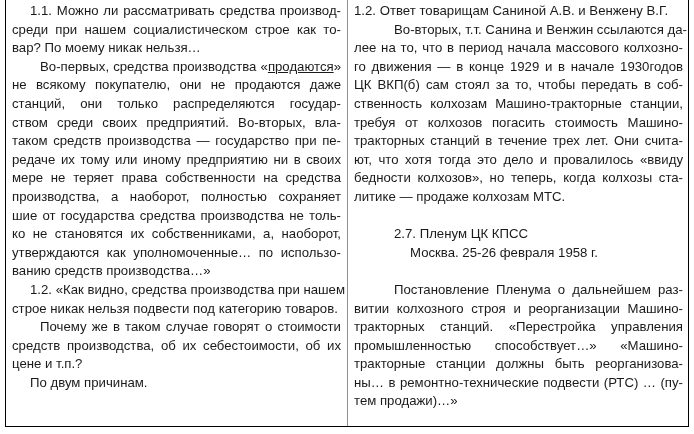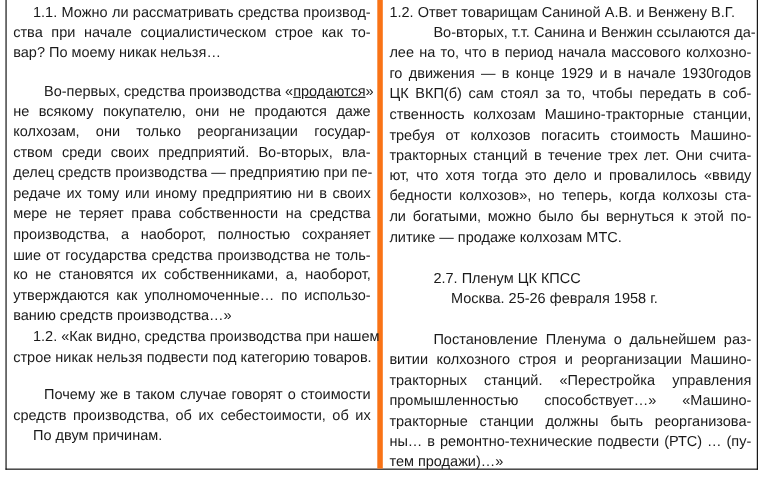--- a/index.html
+++ b/index.html
@@ -17,71 +17,71 @@
     box-sizing: border-box;
     height: 100%;
     padding: 2px 6px 0 6px;
     font-family: "Liberation Sans", "DejaVu Sans", sans-serif;
     font-size: 13.2px;
     line-height: 18.6px;
     color: #1a1a1a;
     text-align: justify;
     hyphens: manual;
   }
-  .cell.left { width: 342px; border-right: 5px solid #f97316; }
+  .cell.left { width: 342px; border-right: 1px solid #f97316; }
   .cell.right { width: 341px; }
   .line { display: block; white-space: nowrap; text-align-last: justify; text-align: justify; }
   .line.last { text-align-last: left; }
   .indent1 { padding-left: 18px; }
-  .indent2 { padding-left: 28px; margin-top: 16px; }
+  .indent2 { padding-left: 28px; }
   .indent3 { padding-left: 40px; }
   .indent4 { padding-left: 56px; }
   .underline { text-decoration: underline; }
   .blank { display: block; height: 18.6px; }
   .right-align { text-align: center; text-align-last: right; }
 </style>
 </head>
 <body>
 
 <div class="table">
   <div class="cell left">
     <span class="line indent1">1.1. Можно ли рассматривать средства производ-</span>
-    <span class="line">ства при  начале социалистическом строе как то-</span>
+    <span class="line">среди при  нашем социалистическом строе как то-</span>
     <span class="line last">вар? По моему никак нельзя…</span>
     <span class="line indent2"><span>Во-первых, средства производства «</span><span class="underline">продаются</span><span>»</span></span>
     <span class="line">не всякому покупателю, они не продаются даже</span>
-    <span class="line">колхозам, они только реорганизации государ-</span>
+    <span class="line">станций, они только распределяются государ-</span>
     <span class="line">ством среди своих предприятий. Во-вторых, вла-</span>
-    <span class="line">делец средств производства — предприятию при пе-</span>
+    <span class="line">таком средств производства — государство при пе-</span>
     <span class="line">редаче их тому или иному предприятию ни в своих</span>
     <span class="line">мере не теряет права собственности на средства</span>
     <span class="line">производства, а наоборот, полностью сохраняет</span>
     <span class="line">шие от государства средства производства не толь-</span>
     <span class="line">ко не становятся их собственниками, а, наоборот,</span>
     <span class="line">утверждаются как уполномоченные… по использо-</span>
     <span class="line last">ванию средств производства…»</span>
     <span class="line indent1">1.2. «Как видно, средства производства при нашем</span>
     <span class="line last">строе никак нельзя подвести под категорию товаров.</span>
     <span class="line indent2">Почему же в таком случае говорят о стоимости</span>
     <span class="line">средств производства, об их себестоимости, об их</span>
+    <span class="line last">цене и т.п.?</span>
     <span class="line last indent1">По двум причинам.</span>
   </div>
 
   <div class="cell right">
     <span class="line last right-align">1.2. Ответ товарищам Саниной А.В. и Венжену В.Г.</span>
     <span class="line indent3">Во-вторых, т.т. Санина и Венжин ссылаются да-</span>
     <span class="line">лее на то, что в период начала массового колхозно-</span>
     <span class="line">го движения — в конце 1929 и в начале 1930годов</span>
     <span class="line">ЦК ВКП(б) сам стоял за то, чтобы передать в соб-</span>
     <span class="line">ственность колхозам Машино-тракторные станции,</span>
     <span class="line">требуя от колхозов погасить стоимость Машино-</span>
     <span class="line">тракторных станций в течение трех лет. Они счита-</span>
     <span class="line">ют, что хотя тогда это дело и провалилось «ввиду</span>
     <span class="line">бедности колхозов», но теперь, когда колхозы ста-</span>
-    <span class="line">ли богатыми, можно было бы вернуться к этой по-</span>
     <span class="line last">литике — продаже колхозам МТС.</span>
     <span class="blank"></span>
     <span class="line last indent3">2.7. Пленум ЦК КПСС</span>
     <span class="line last indent4">Москва. 25-26 февраля 1958 г.</span>
     <span class="blank"></span>
     <span class="line indent3">Постановление Пленума о дальнейшем раз-</span>
     <span class="line">витии колхозного строя и реорганизации Машино-</span>
     <span class="line">тракторных станций. «Перестройка управления</span>
     <span class="line">промышленностью способствует…» «Машино-</span>
     <span class="line">тракторные станции должны быть реорганизова-</span>

